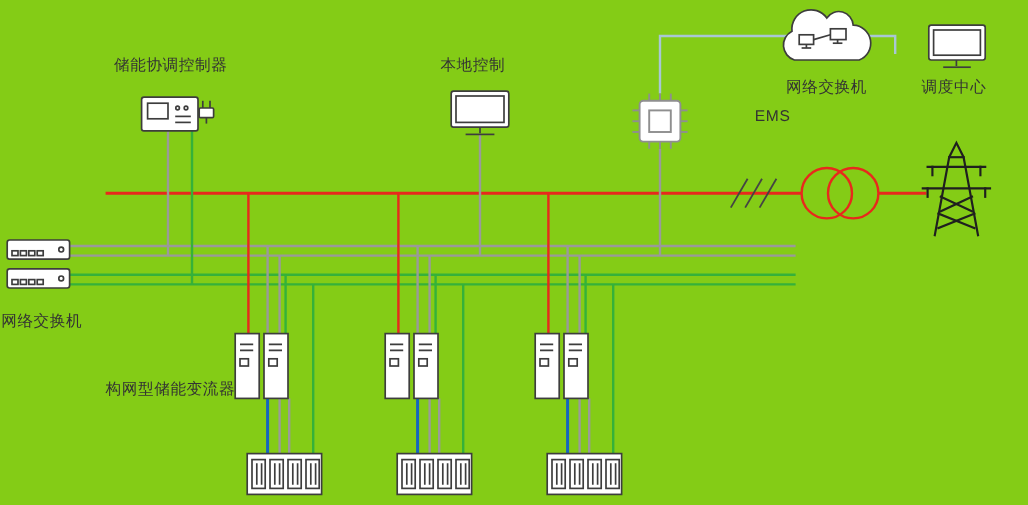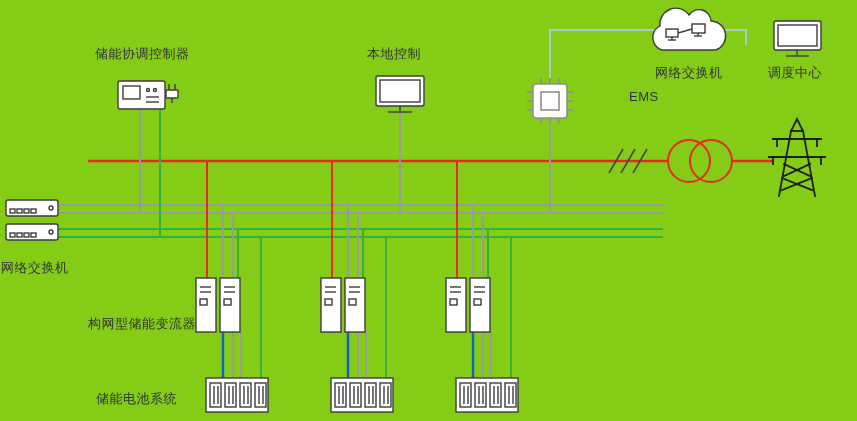--- a/index.html
+++ b/index.html
@@ -276,14 +276,13 @@
     </g>
     </svg>
 
   <span class="lbl" style="left:95px;top:45px;">储能协调控制器</span>
   <span class="lbl" style="left:367px;top:45px;">本地控制</span>
   <span class="lbl" style="left:592px;top:89px;margin-left:37px;">EMS</span>
   <span class="lbl" style="left:655px;top:64px;">网络交换机</span>
   <span class="lbl" style="left:768px;top:64px;">调度中心</span>
   <span class="lbl" style="left:1px;top:259px;">网络交换机</span>
   <span class="lbl" style="left:88px;top:315px;text-align:center;">构网型储能变流器</span>
-  <span class="lbl" style="left:96px;top:390px;">储能电池系统</span>
 </div>
 
 </body></html>

